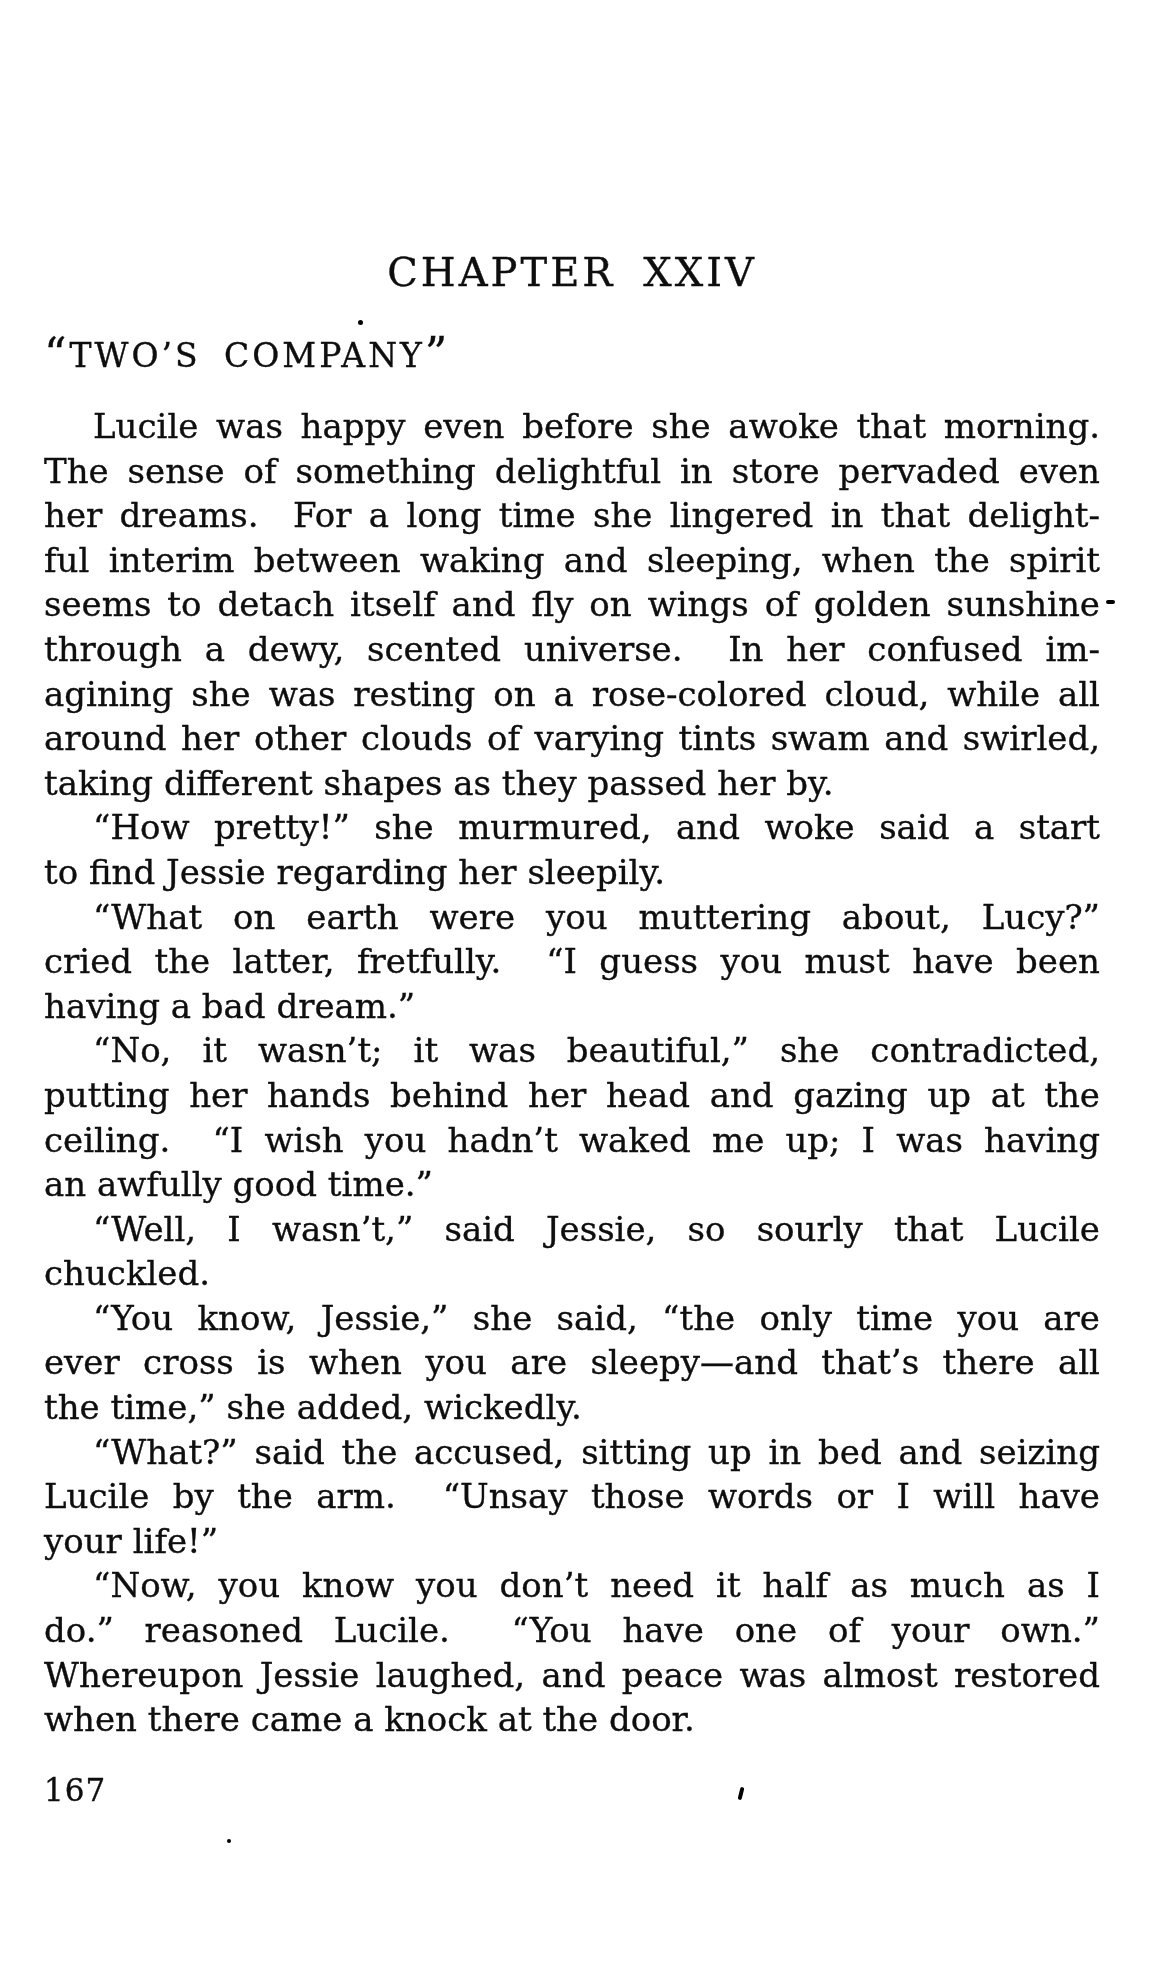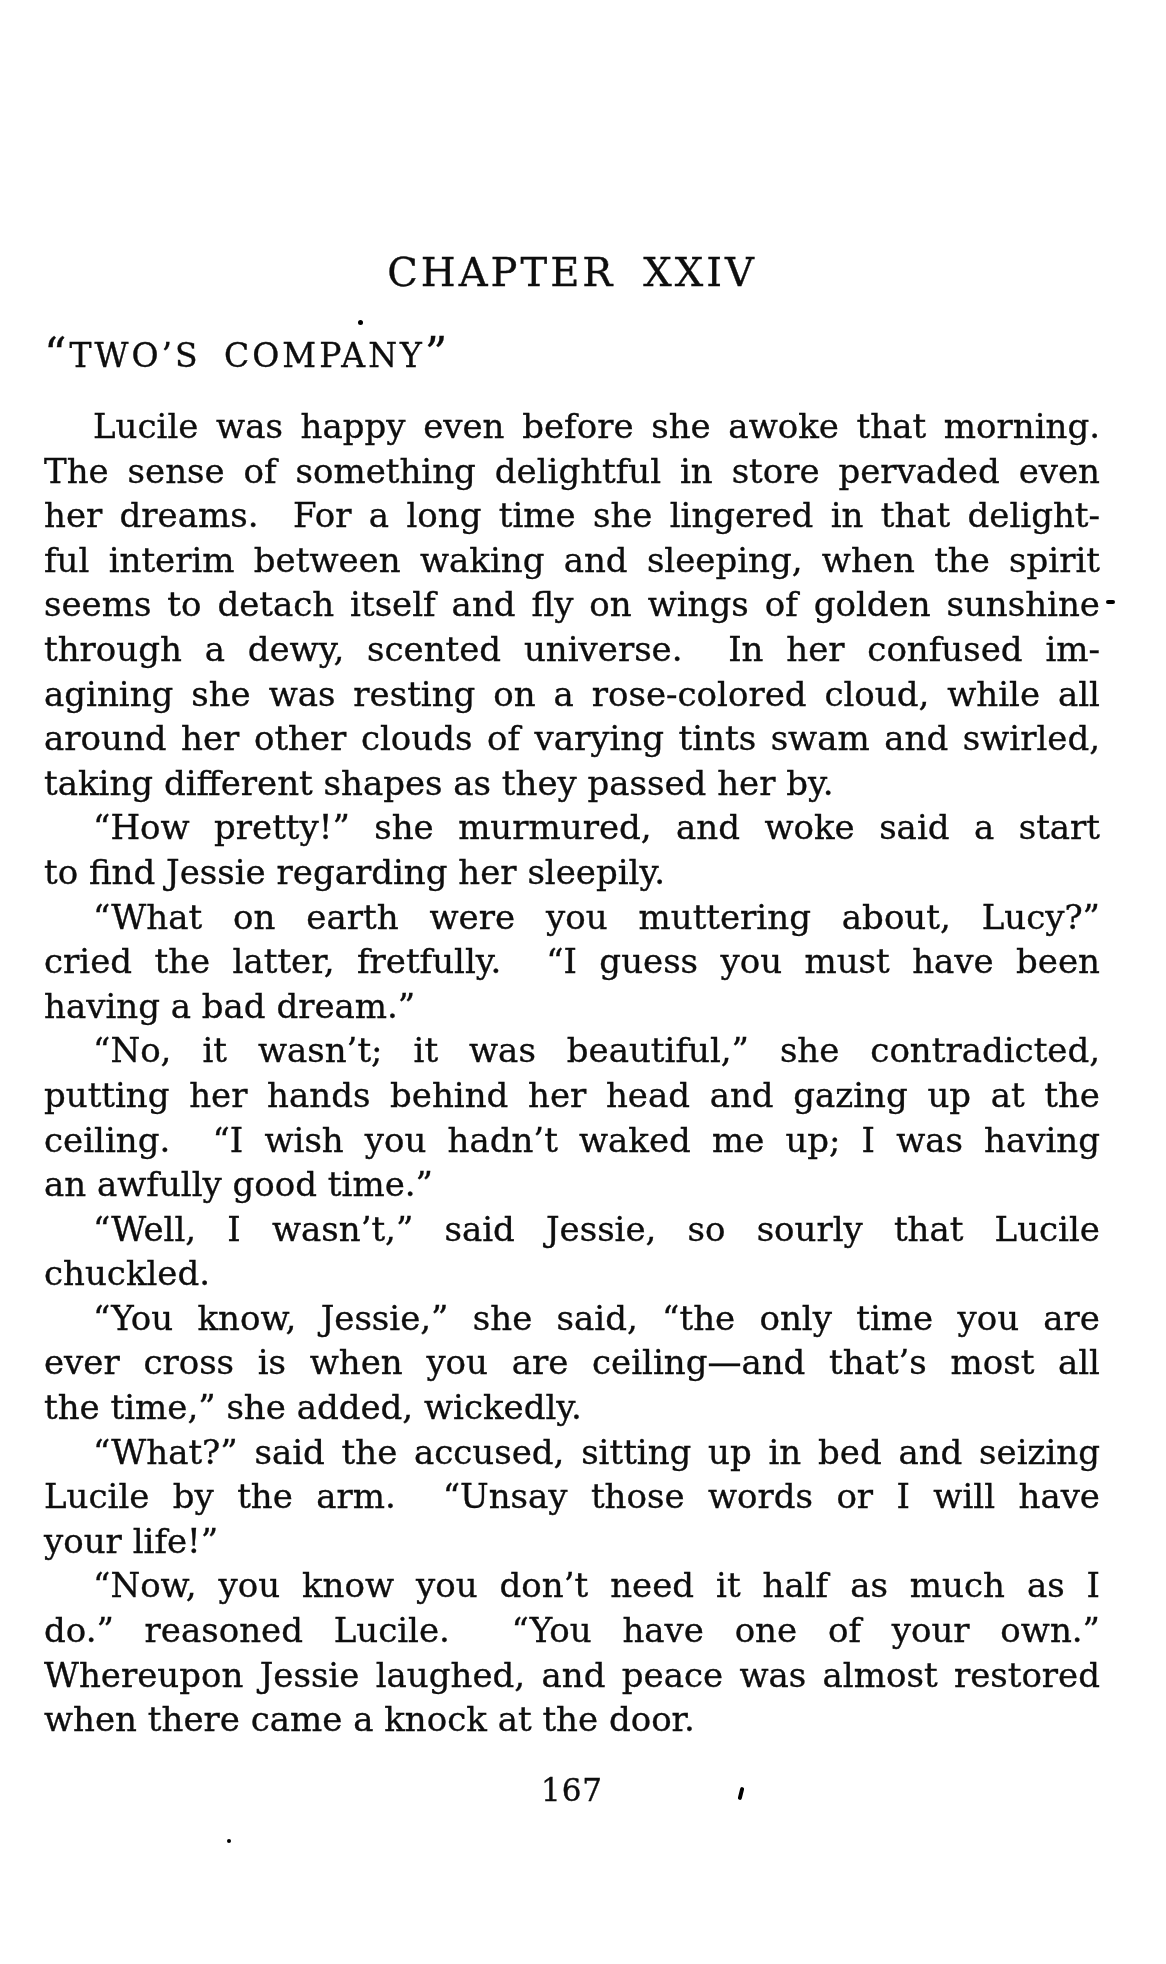--- a/index.html
+++ b/index.html
@@ -69,21 +69,21 @@
   .line.last {
     text-align-last: left;
     -moz-text-align-last: left;
   }
   .line.indent { text-indent: 49px; }
   .page-number {
     position: absolute;
     top: 1772px;
     left: 44px;
     width: 1056px;
-    text-align: center;
+    text-align: left;
     font-size: 31px;
     letter-spacing: 1px;
   }
   
   .speckle {
     position: absolute;
     background: #000;
     border-radius: 50%;
   }
   #spk-subtitle { left: 358px; top: 320px; width: 5px; height: 5px; }
@@ -137,21 +137,21 @@
         <div class="line">putting her hands behind her head and gazing up at the</div>
         <div class="line">ceiling.&nbsp; “I wish you hadn’t waked me up; I was having</div>
         <div class="line last">an awfully good time.”</div>
       </div>
       <div class="paragraph">
         <div class="line indent">“Well, I wasn’t,” said Jessie, so sourly that Lucile</div>
         <div class="line last">chuckled.</div>
       </div>
       <div class="paragraph">
         <div class="line indent">“You know, Jessie,” she said, “the only time you are</div>
-        <div class="line">ever cross is when you are ceiling—and that’s most all</div>
+        <div class="line">ever cross is when you are sleepy—and that’s there all</div>
         <div class="line last">the time,” she added, wickedly.</div>
       </div>
       <div class="paragraph">
         <div class="line indent">“What?” said the accused, sitting up in bed and seizing</div>
         <div class="line">Lucile by the arm.&nbsp; “Unsay those words or I will have</div>
         <div class="line last">your life!”</div>
       </div>
       <div class="paragraph">
         <div class="line indent">“Now, you know you don’t need it half as much as I</div>
         <div class="line">do.” reasoned Lucile.&nbsp; “You have one of your own.”</div>

